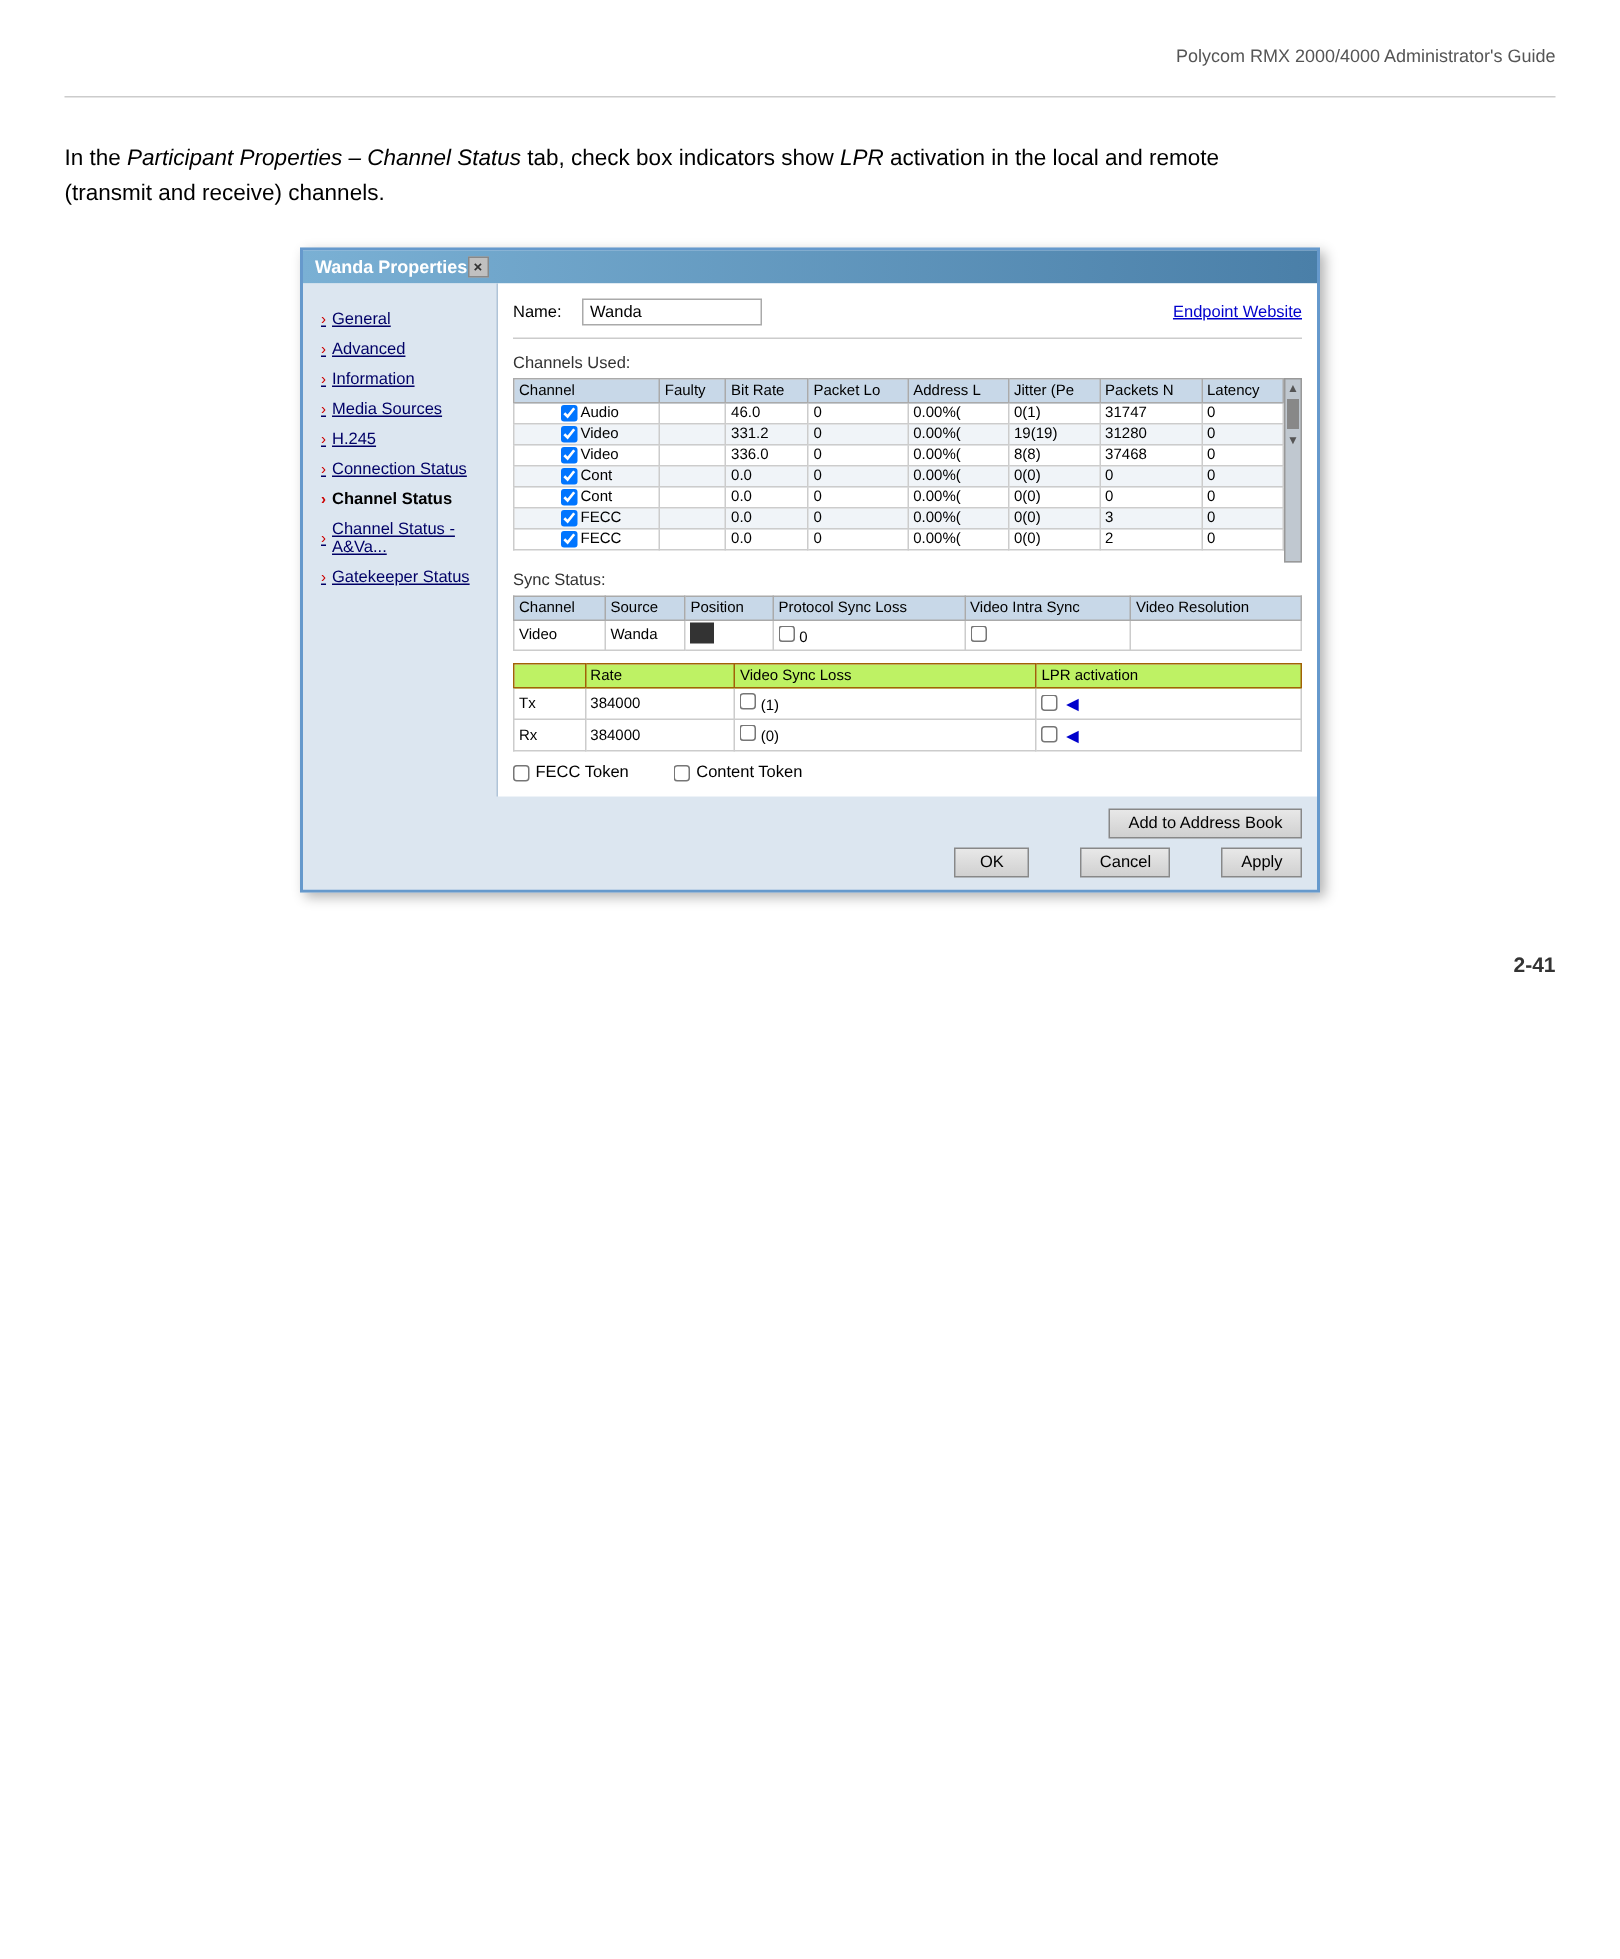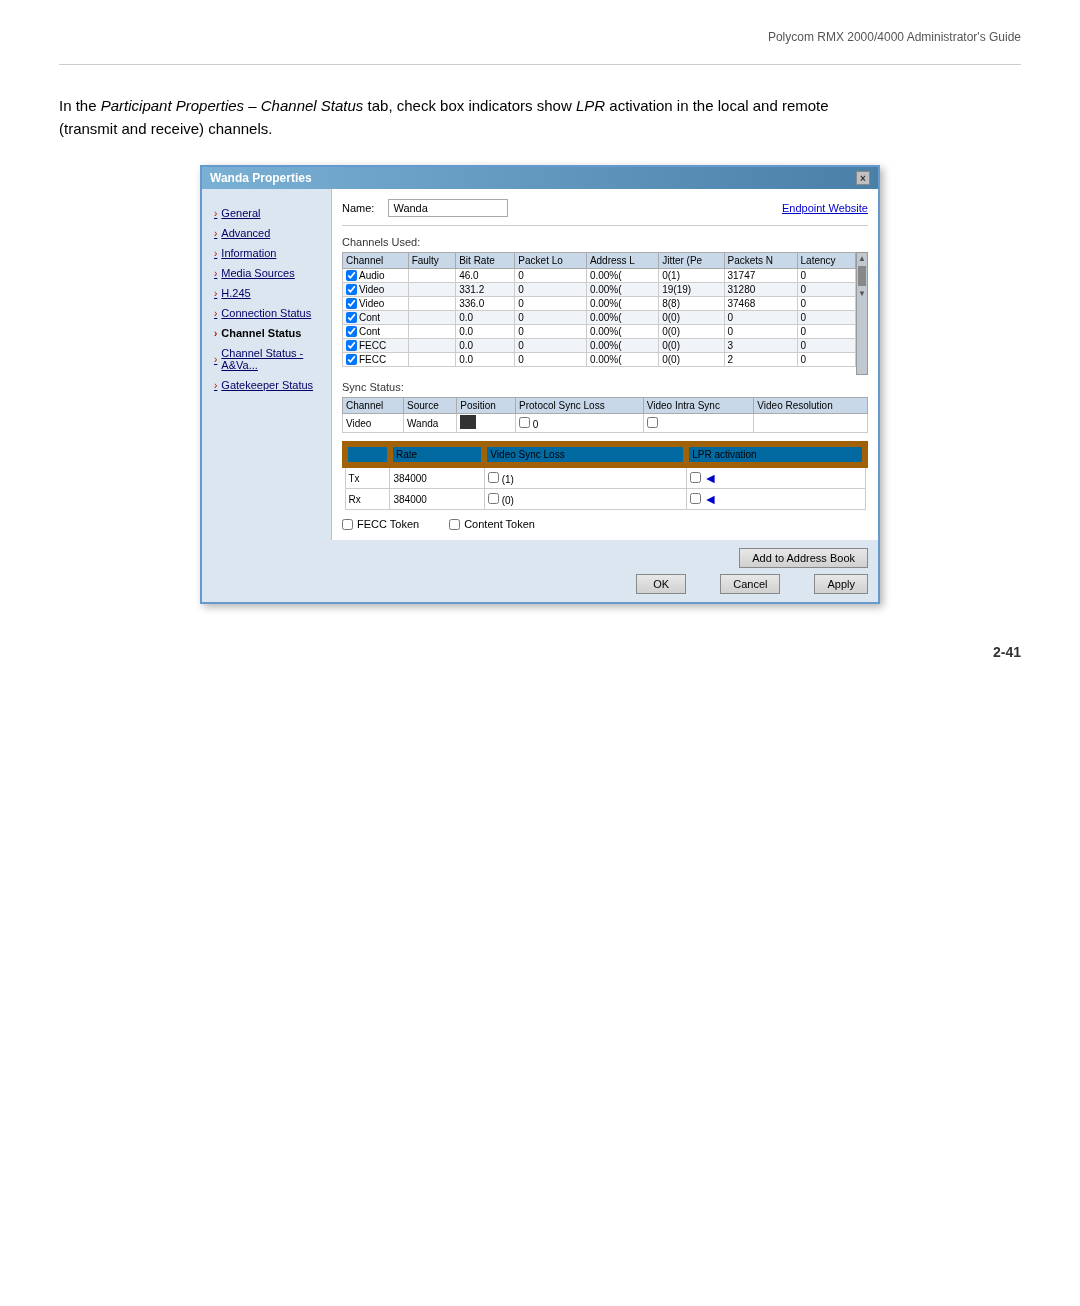--- a/index.html
+++ b/index.html
@@ -9,21 +9,21 @@
       background: #fff;
       color: #000;
       width: 1080px;
       min-height: 1306px;
     }
 
     .page-container {
       width: 1080px;
       min-height: 1306px;
       background: #fff;
-      padding: 20px 59px;
+      padding: 20px 43px;
     }
 
     .header-bar {
       display: flex;
       justify-content: flex-end;
       padding: 10px 0 20px 0;
       border-bottom: 1px solid #ccc;
       margin-bottom: 30px;
     }
 
@@ -51,21 +51,20 @@
       box-shadow: 3px 3px 8px rgba(0,0,0,0.3);
     }
 
     .dialog-titlebar {
       background: linear-gradient(to right, #7ab0d4, #4a7fa8);
       color: #fff;
       font-size: 12px;
       font-weight: bold;
       padding: 4px 8px;
       display: flex;
-      justify-content: space-between;
       align-items: center;
     }
 
     .dialog-close-btn {
       background: #c0c0c0;
       border: 1px solid #888;
       width: 14px;
       height: 14px;
       font-size: 10px;
       display: flex;
@@ -174,20 +173,21 @@
     }
 
     .channels-table tr:nth-child(even) td {
       background: #f0f4f8;
     }
 
     .checkbox-cell {
       display: flex;
       align-items: center;
       gap: 2px;
+      margin-left: 28px;
     }
 
     input[type="checkbox"] {
       width: 11px;
       height: 11px;
       margin: 0;
     }
 
     .sync-status-section {
       margin-top: 6px;
@@ -225,22 +225,22 @@
       margin-bottom: 8px;
     }
 
     .tx-rx-table {
       width: 100%;
       border-collapse: collapse;
       font-size: 10px;
     }
 
     .tx-rx-table th {
-      background: #0369a1;
-      border: 6px solid #a16207;
+      background: #bef264;
+      border: 1px solid #a16207;
       padding: 2px 3px;
       text-align: left;
       font-weight: normal;
     }
 
     .tx-rx-table td {
       border: 1px solid #ccc;
       padding: 2px 3px;
     }
 

